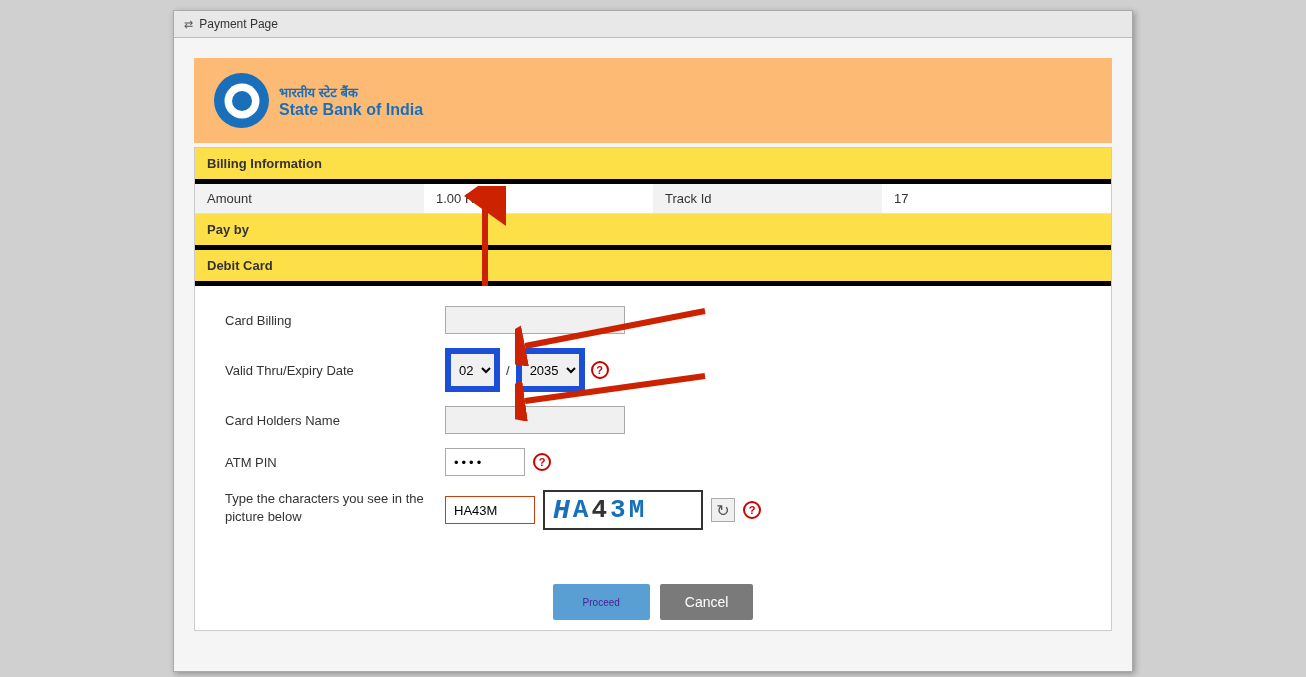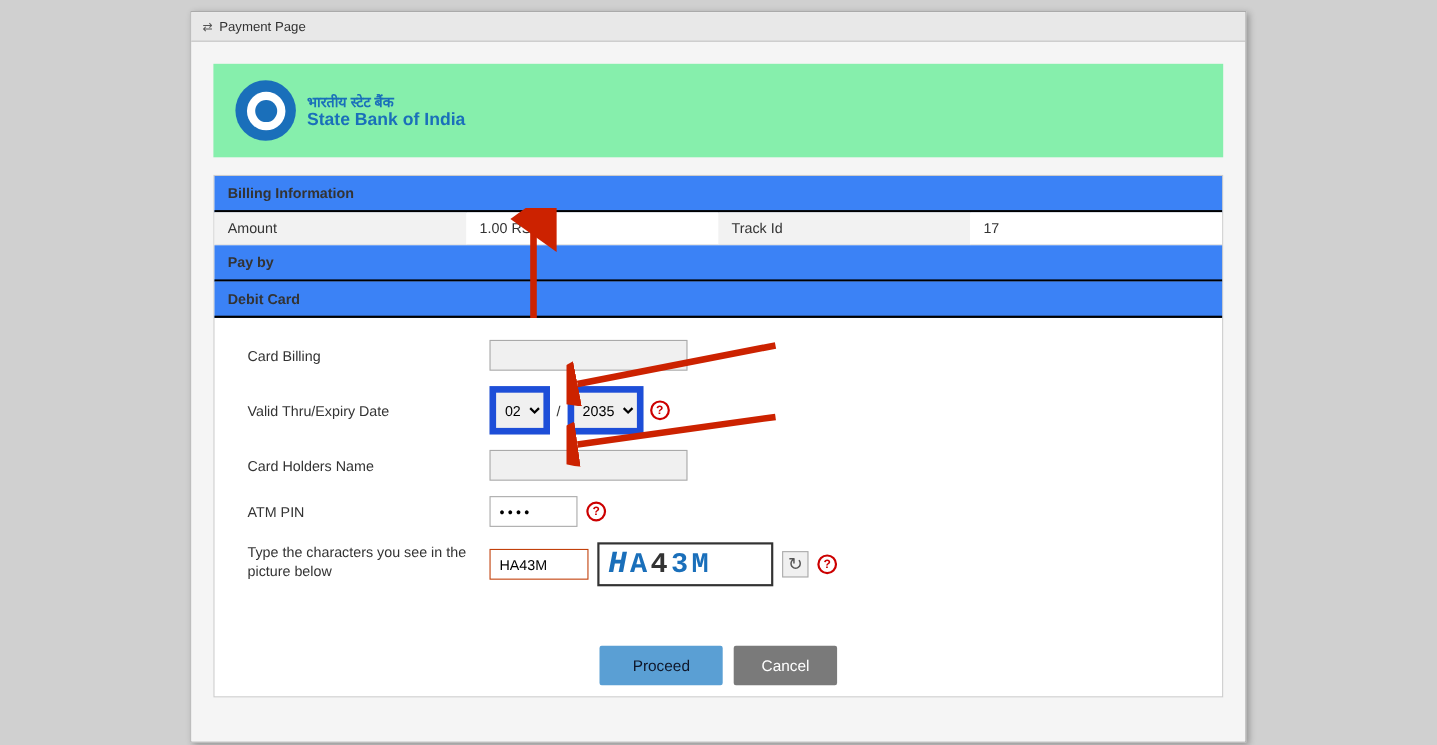--- a/index.html
+++ b/index.html
@@ -33,23 +33,23 @@
     .window-titlebar-icon {
       font-size: 11px;
       color: #555;
     }
     .window-content {
       background: #f5f5f5;
       padding: 20px 20px 30px 20px;
     }
     
     .logo-area {
-      background: #86efac;
+      background: #fdba74;
       padding: 15px 20px;
-      margin-bottom: 16px;
+      margin-bottom: 4px;
       display: flex;
       align-items: center;
     }
     .sbi-logo {
       display: flex;
       align-items: center;
       gap: 10px;
     }
     .sbi-logo-circle {
       width: 55px;
@@ -99,26 +99,26 @@
       font-weight: bold;
     }
     
     .main-container {
       background: #fff;
       border: 1px solid #ccc;
       margin: 0 0 10px 0;
     }
     
     .section-header {
-      background: #3b82f6;
+      background: #fde047;
       padding: 8px 12px;
       font-weight: bold;
       font-size: 13px;
       color: #333;
-      border-bottom: 2px solid #000000;
+      border-bottom: 5px solid #000000;
     }
     
     .billing-table {
       width: 100%;
       border-collapse: collapse;
     }
     .billing-table td {
       padding: 7px 12px;
       border-bottom: 1px solid #e0e0e0;
       font-size: 13px;
@@ -229,24 +229,24 @@
     }
     
     .button-row {
       display: flex;
       justify-content: center;
       gap: 10px;
       padding: 20px 0 10px 0;
     }
     .btn-proceed {
       background: #5a9fd4;
-      color: #0f172a;
+      color: #4c1d95;
       border: none;
       padding: 10px 30px;
-      font-size: 14px;
+      font-size: 10px;
       cursor: pointer;
       border-radius: 2px;
     }
     .btn-cancel {
       background: #7a7a7a;
       color: #fff;
       border: none;
       padding: 10px 25px;
       font-size: 14px;
       cursor: pointer;

